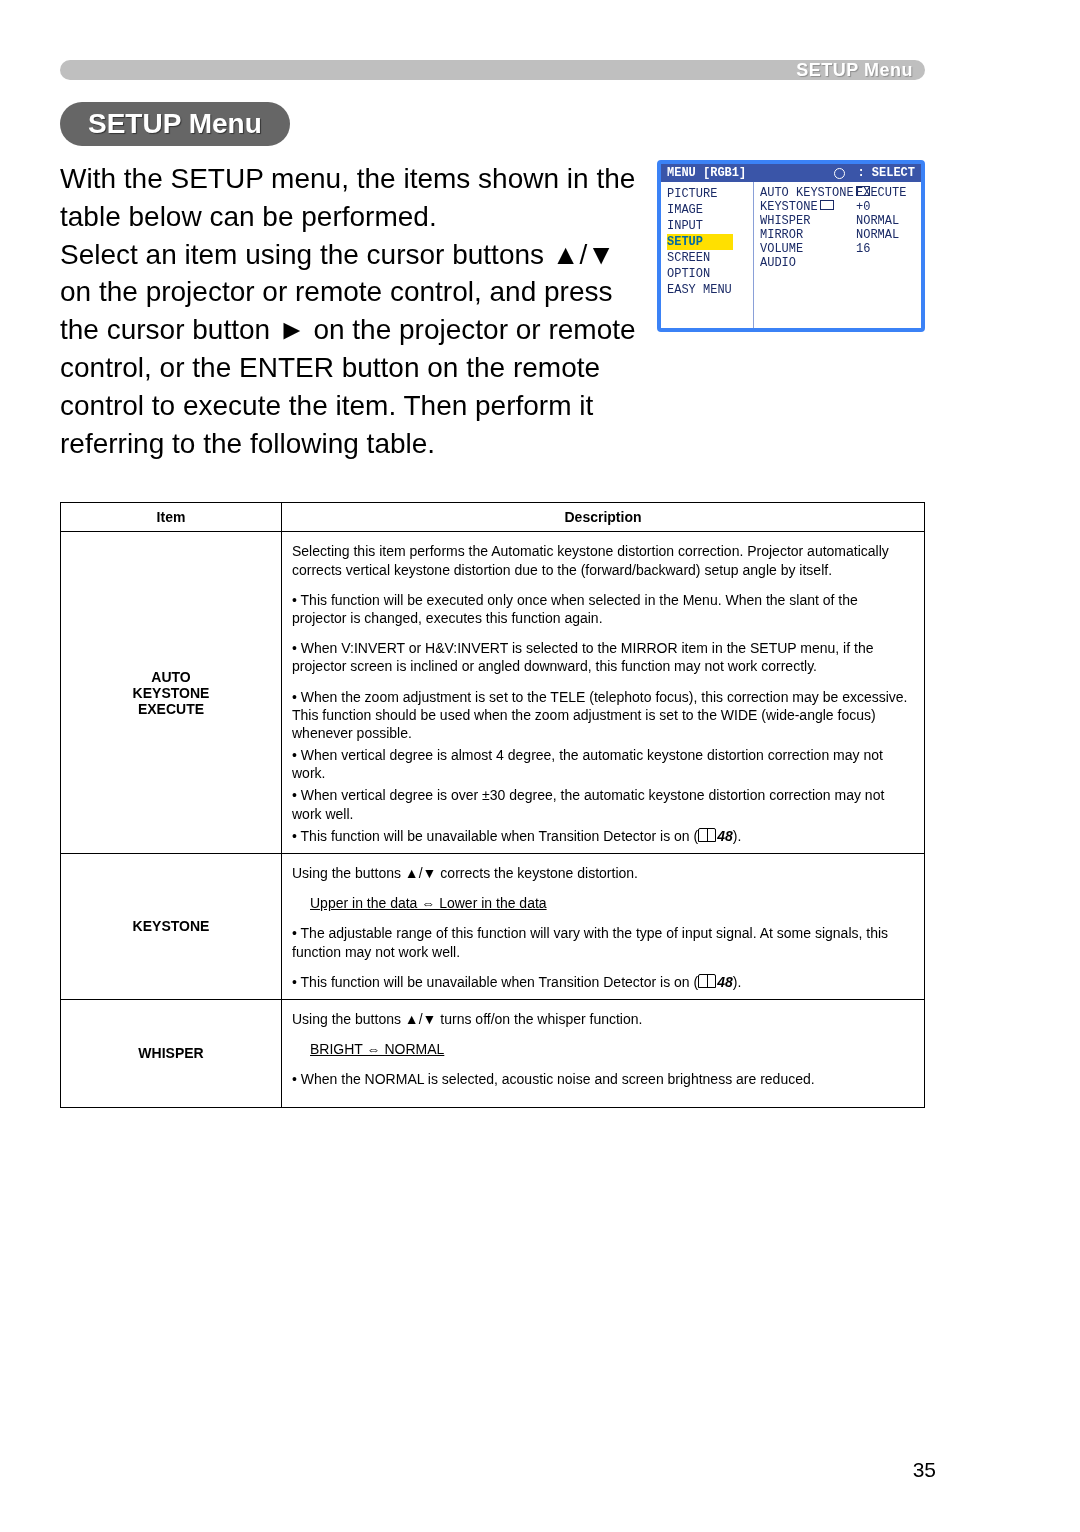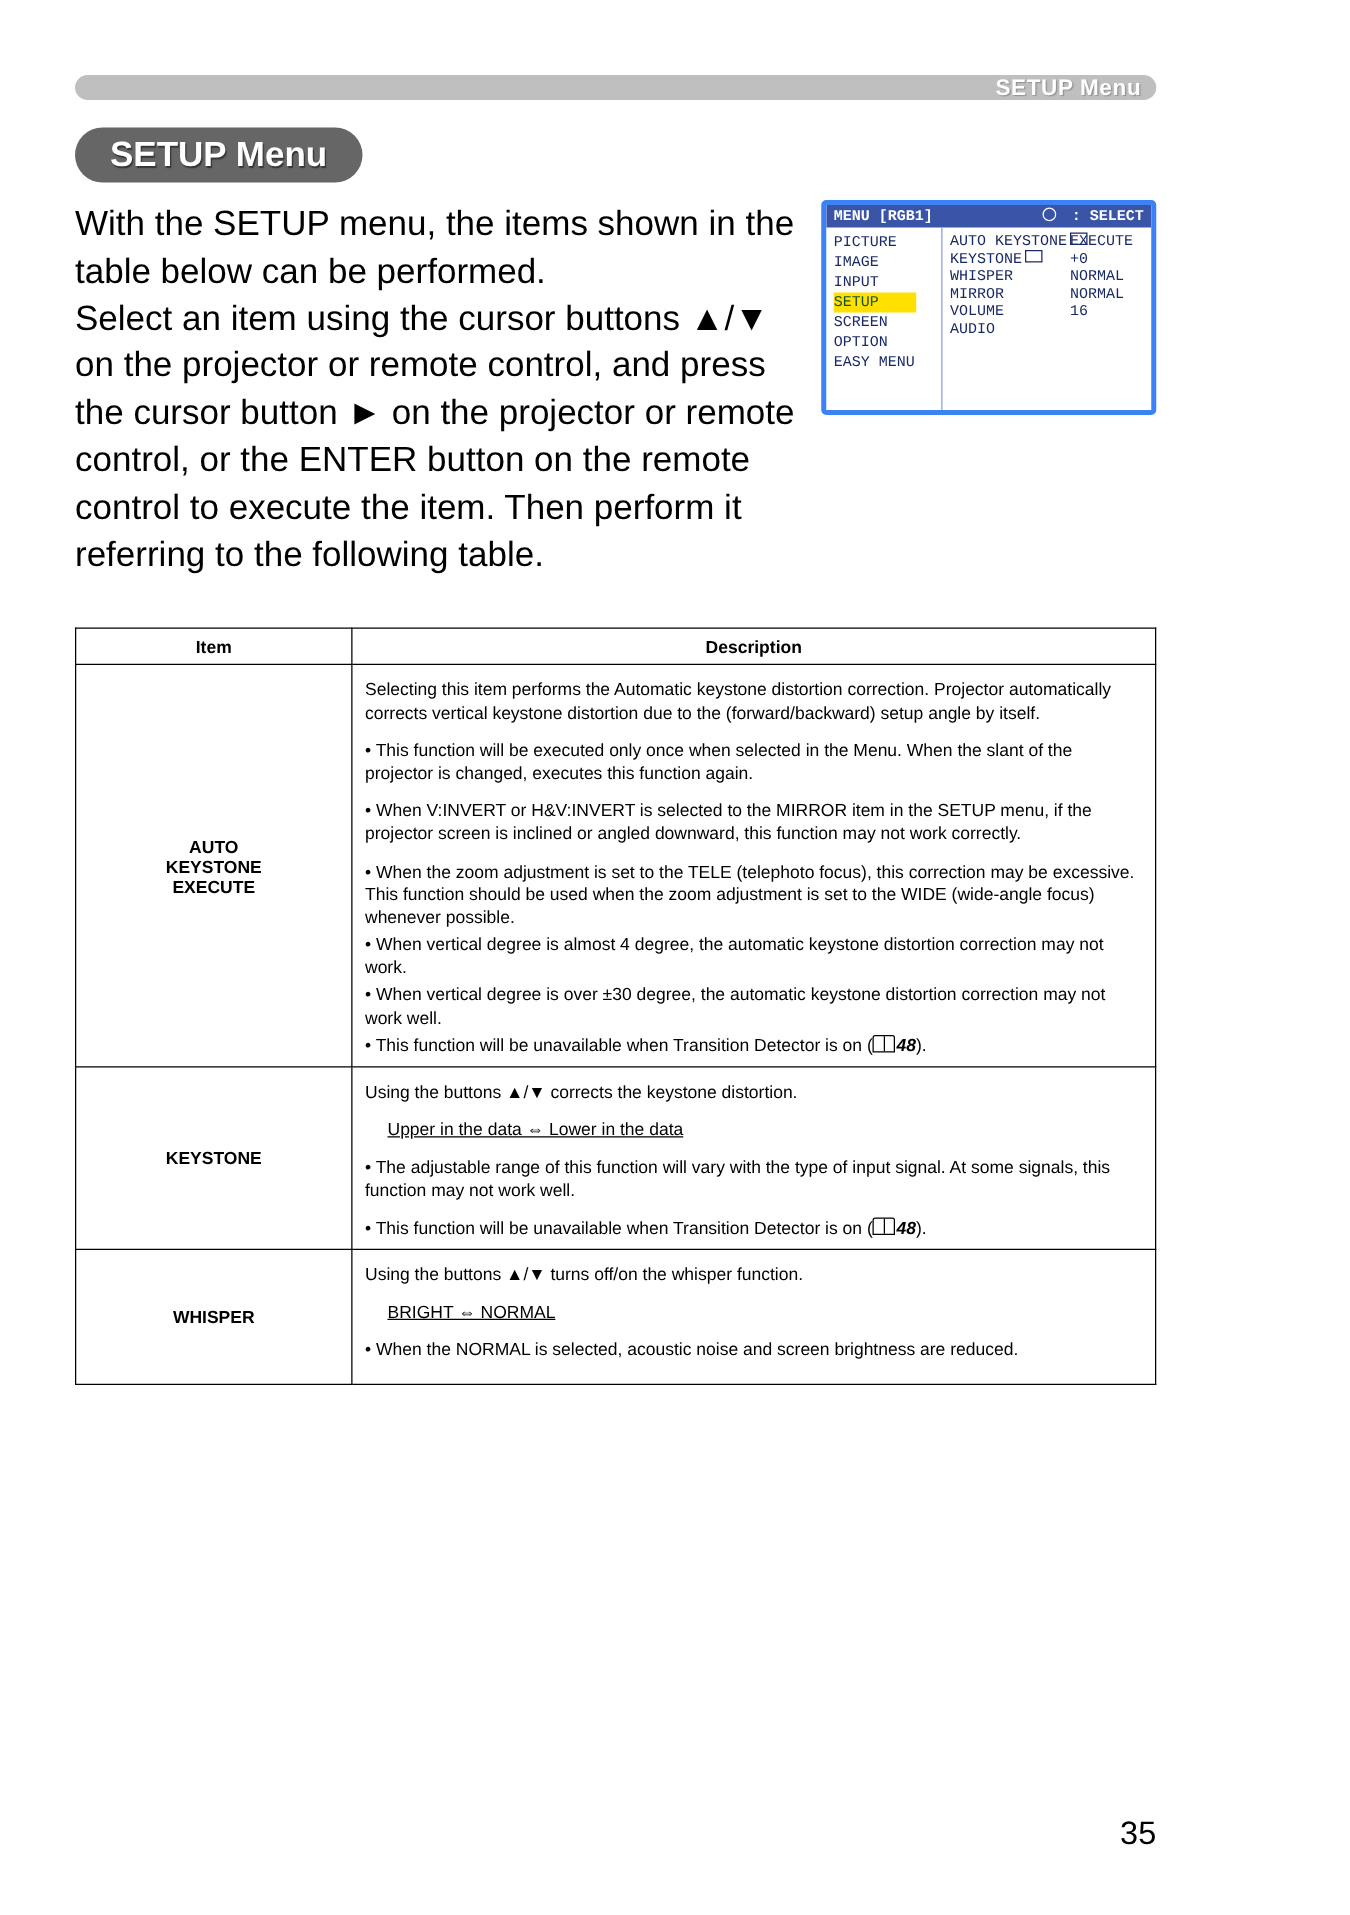--- a/index.html
+++ b/index.html
@@ -75,44 +75,45 @@
   .osd-header {
     display: flex;
     justify-content: space-between;
     background: #3a55a8;
     color: #fff;
     padding: 2px 6px;
     font-weight: bold;
   }
   .osd-header .sel {
     display: flex;
-    align-items: flex-start;
+    align-items: center;
     gap: 12px;
   }
   .osd-header .circ {
     display:inline-block;
     width:9px;height:9px;border:1px solid #fff;border-radius:50%;
   }
   .osd-body {
     display: flex;
   }
   .osd-left {
     width: 86px;
     padding: 4px 0 30px 6px;
     border-right: 1px solid #8aa0d8;
   }
   .osd-left div {
     padding: 1px 0;
     white-space: nowrap;
   }
   .osd-left .hl {
     background: #ffe000;
-    color: #14532d;
+    color: #0369a1;
     display: block;
     width: 66px;
+    font-weight: bold;
   }
   .osd-right {
     flex: 1;
     padding: 4px 4px 4px 6px;
   }
   .osd-row {
     display: flex;
     white-space: nowrap;
   }
   .osd-row .c1 { width: 96px; }
@@ -163,22 +164,22 @@
     margin-right: 1px;
     font-size: 0;
   }
   .book-icon:before {
     content:"";
     position:absolute;left:50%;top:0;width:1px;height:100%;background:#000;
   }
   .pagenum {
     position: absolute;
     bottom: 50px;
-    right: 60px;
-    font-size: 26px;
+    right: 49px;
+    font-size: 21px;
   }
 </style>
 </head>
 <body>
 
 <div class="page">
 
   <div class="header-bar">
     <div class="header-bar-right">SETUP Menu</div>
   </div>

